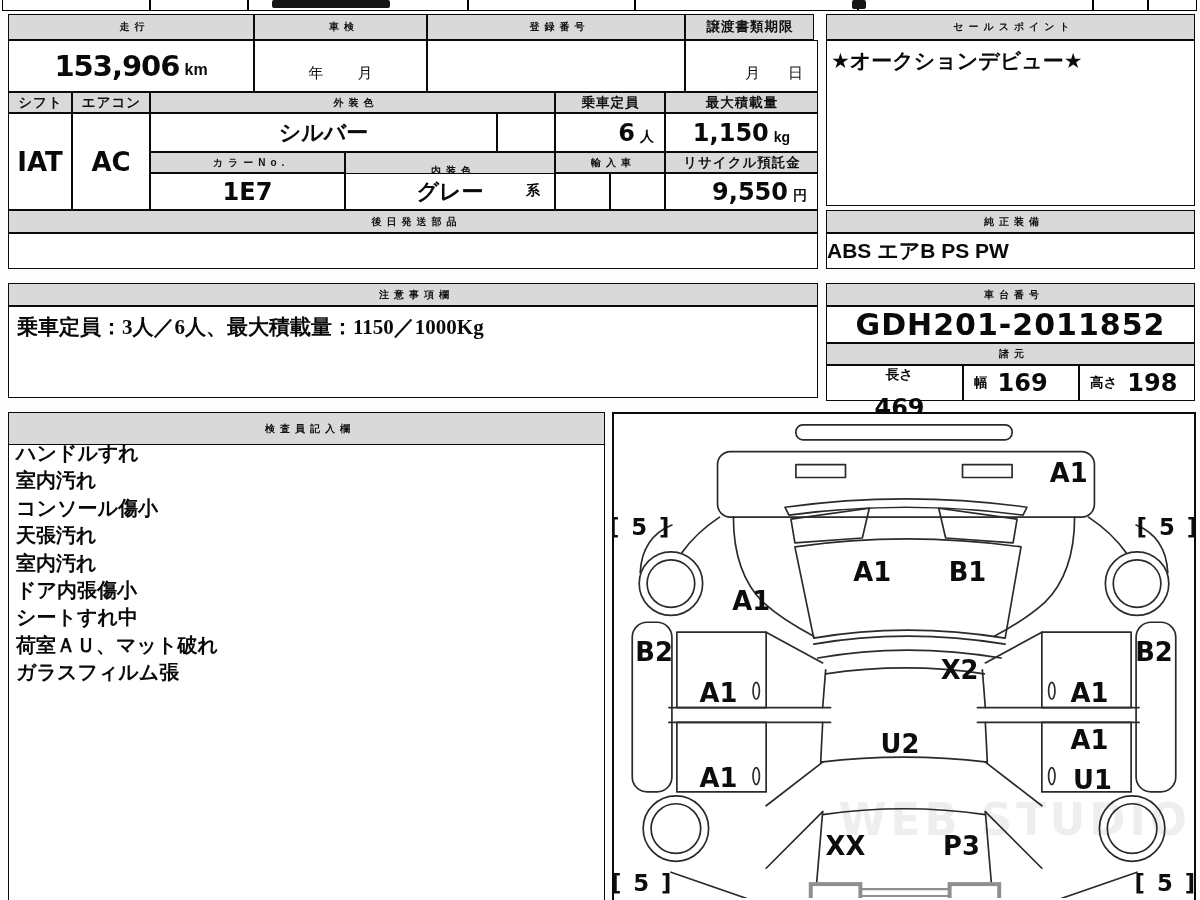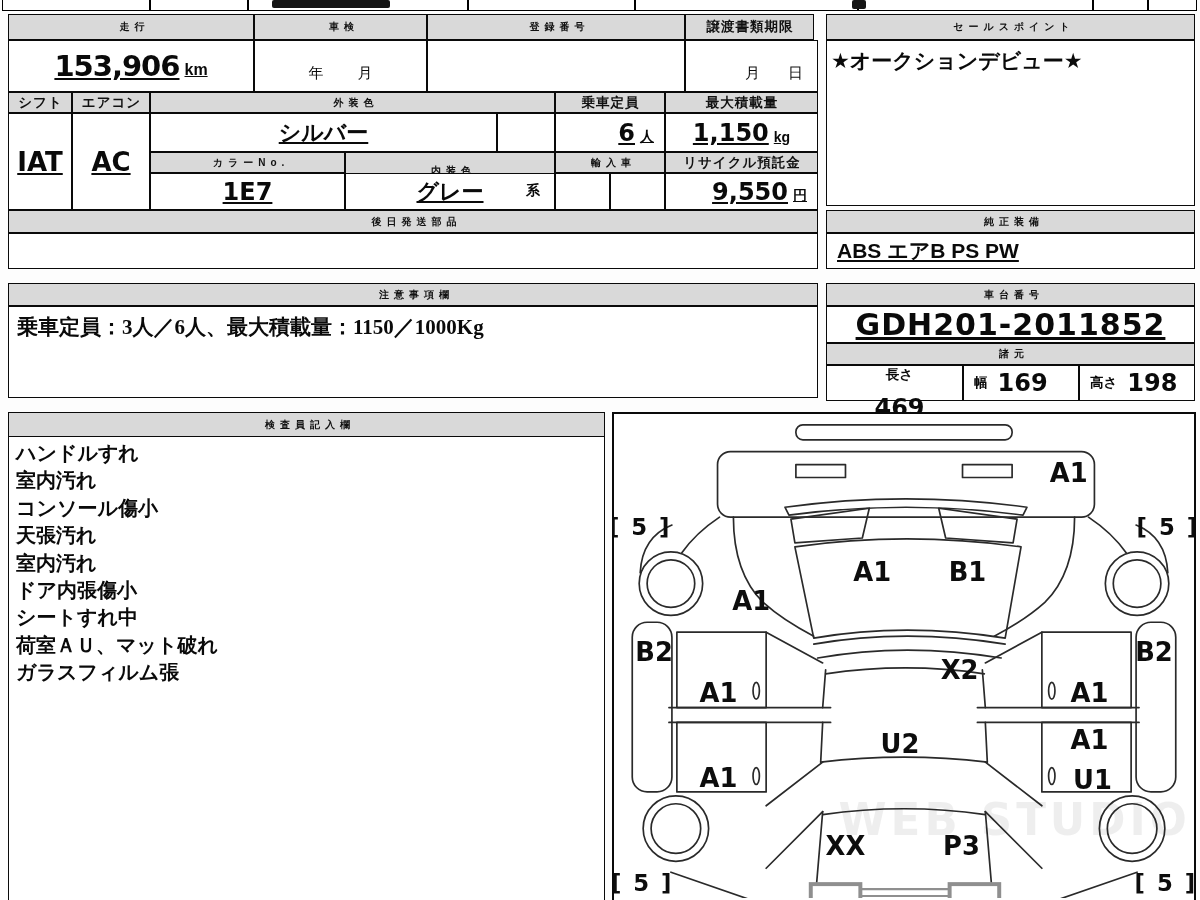--- a/index.html
+++ b/index.html
@@ -5,30 +5,30 @@
   html,body{margin:0;padding:0;}
   .page{
     position:relative; width:1200px; height:900px; background:#fdfdfd;
     font-family:"Liberation Sans","DejaVu Sans",sans-serif; color:#0a0a0a;
     overflow:hidden;
   }
   .cell{position:absolute; box-sizing:border-box; border:1.6px solid #0a0a0a; background:#fff;}
   .hdr{background:#d9d9d9; display:flex; align-items:center; justify-content:center;
        font-size:10px; font-weight:600; letter-spacing:5px; padding-left:7px; color:#111;}
   .hdr.tight{letter-spacing:1px; padding-left:1px; font-size:13.5px;}
-  .val{display:flex; align-items:center; justify-content:center; font-weight:bold;text-decoration:underline;}
+  .val{display:flex; align-items:center; justify-content:center; font-weight:bold;}
   .num{font-family:"DejaVu Sans",sans-serif; font-weight:bold;}
   .unit{font-size:14px; font-weight:bold; margin-left:5px; align-self:center; transform:translateY(4px);}
   .mileage-num{font-size:29px; letter-spacing:-1px;}
   .big24{font-size:24px;}
   .big26{font-size:26px;}
   .jp22{font-size:22px;}
   .ym{display:flex; align-items:flex-end; justify-content:center; gap:34px;
       font-size:15px; padding-bottom:8px; box-sizing:border-box;}
-  .left-note{justify-content:flex-start; padding-left:10px; box-sizing:border-box;}
+  .left-note{justify-content:flex-start; box-sizing:border-box;}
   .suffix{font-size:14px; font-weight:bold; position:absolute; right:14px; bottom:9px;}
   .dimcell{display:flex; align-items:center; justify-content:flex-start; gap:10px; padding-left:10px; box-sizing:border-box;}
   .dimlab{font-size:13.5px; font-weight:600;}
   .dimval{font-size:24px;}
   .inspector-line{font-size:20px; font-weight:bold; line-height:27.4px; white-space:pre;}
   #inspector-list{position:absolute; left:16px; top:440px; width:580px;}
   .topcell{position:absolute; top:0; box-sizing:border-box; border:1.6px solid #000; border-top:none; background:#fff; height:11px;}
   .smudge{position:absolute; background:#151515; border-radius:2px;}
   svg text{font-family:"DejaVu Sans","Liberation Sans",sans-serif;}
   .code{font-size:26px; font-weight:bold; fill:#0d0d0d; text-anchor:middle;}
@@ -134,21 +134,21 @@
   <div class="cell dimcell" style="left:963px;top:365px;width:116px;height:36px;">
     <span class="dimlab">幅</span>
     <span class="num dimval">169</span>
   </div>
   <div class="cell dimcell" style="left:1079px;top:365px;width:116px;height:36px;">
     <span class="dimlab">高さ</span>
     <span class="num dimval">198</span>
   </div>
 
   <div class="cell" style="left:8px;top:412px;width:597px;height:488px;border-bottom:none;"></div>
-  <div class="cell hdr" style="left:8px;top:412px;width:597px;height:25px;">検査員記入欄</div>
+  <div class="cell hdr" style="left:8px;top:412px;width:597px;height:33px;">検査員記入欄</div>
   <div id="inspector-list">
       <div class="inspector-line">ハンドルすれ</div>
       <div class="inspector-line">室内汚れ</div>
       <div class="inspector-line">コンソール傷小</div>
       <div class="inspector-line">天張汚れ</div>
       <div class="inspector-line">室内汚れ</div>
       <div class="inspector-line">ドア内張傷小</div>
       <div class="inspector-line">シートすれ中</div>
       <div class="inspector-line">荷室ＡＵ、マット破れ</div>
       <div class="inspector-line">ガラスフィルム張</div>

